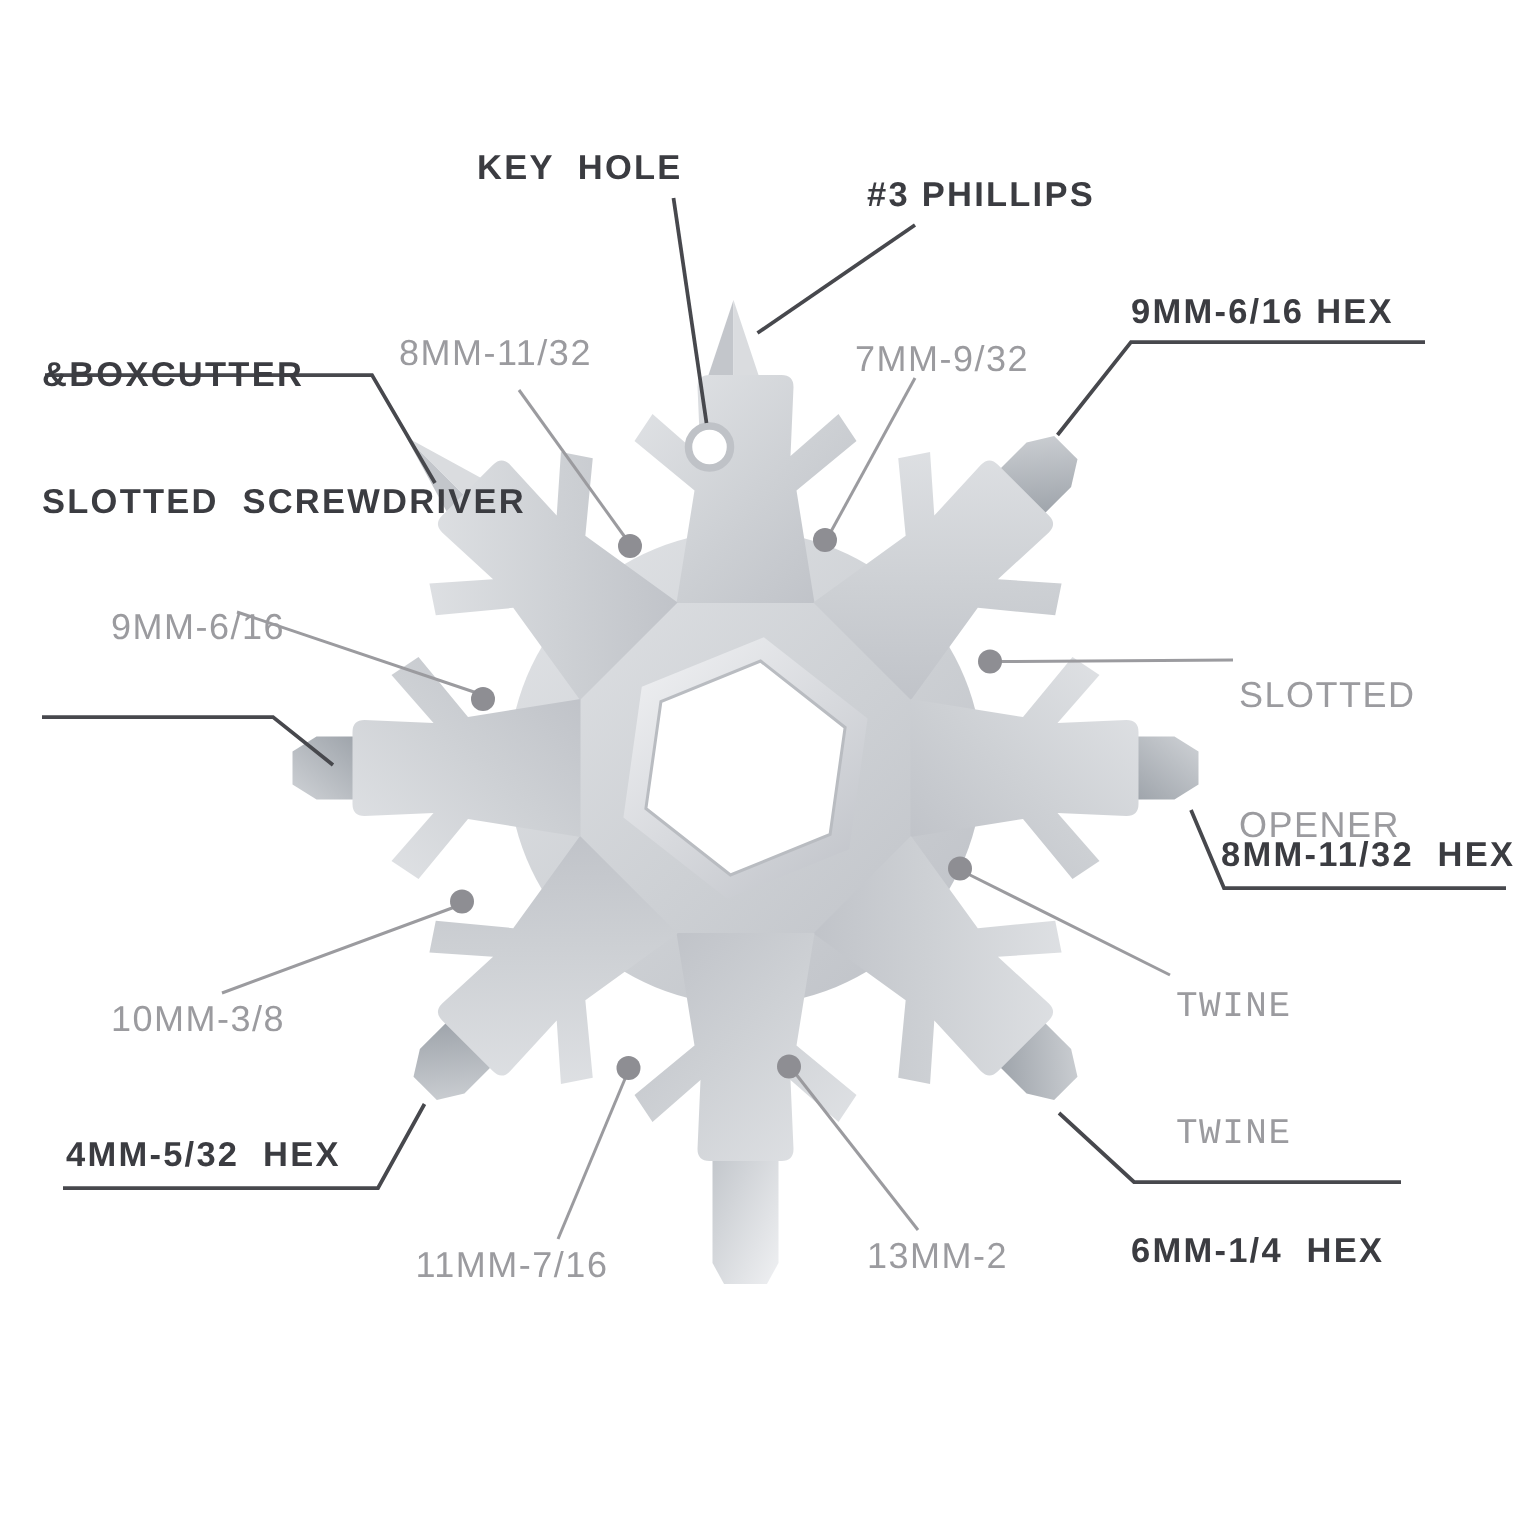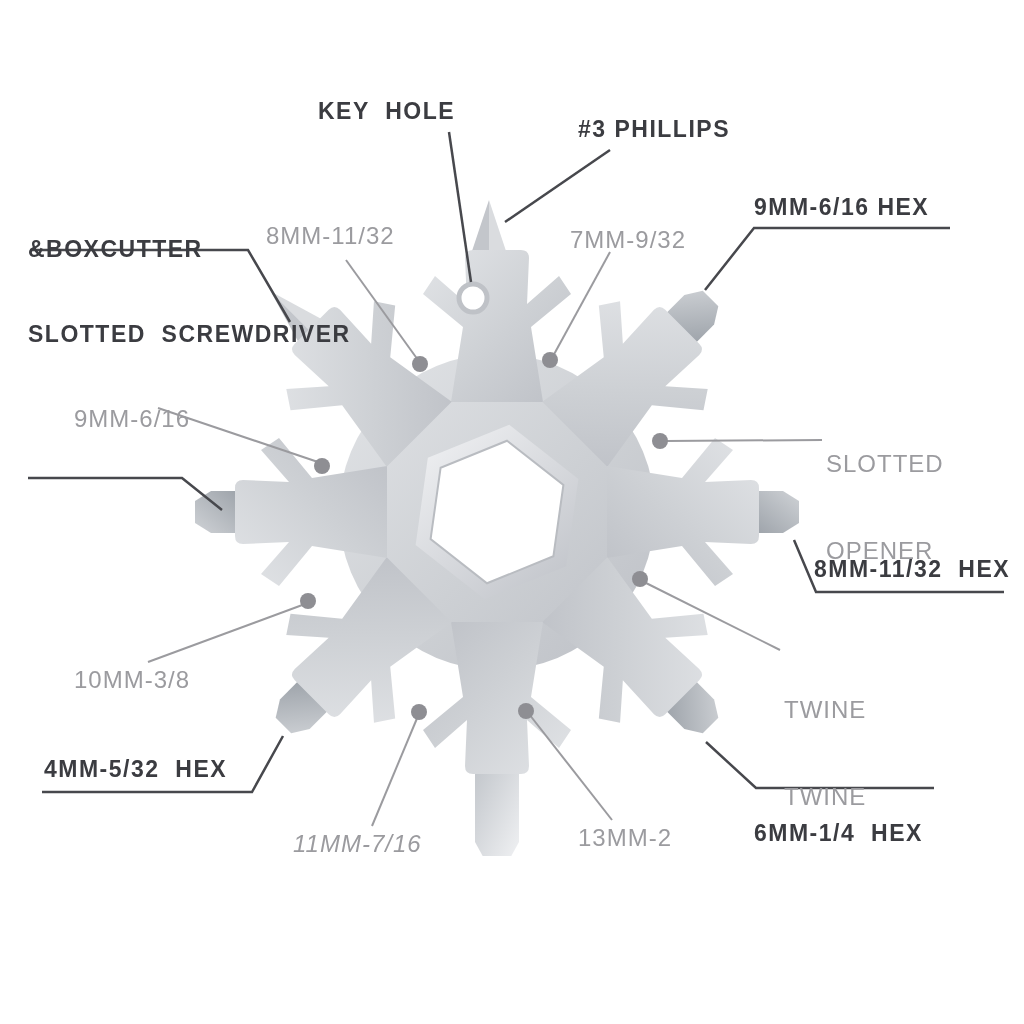--- a/index.html
+++ b/index.html
@@ -135,29 +135,29 @@
   <div class="label gray" style="left:826px;top:392px;">
     <div>SLOTTED</div>
     <div>OPENER</div>
   </div>
 
   <div class="label gray" style="left:74px;top:377px;margin-top:28px;">9MM-6/16</div>
 
 
   <div class="label dark" style="left:814px;top:556px;">8MM-11/32  HEX</div>
 
-  <div class="label gray" style="left:784px;top:638px;">
+  <div class="label gray" style="left:784px;top:602px;font-family:Liberation Mono, monospace;">
     <div>TWINE</div>
     <div>TWINE</div>
   </div>
 
   <div class="label gray" style="left:74px;top:666px;">10MM-3/8</div>
 
   <div class="label dark" style="left:44px;top:756px;">4MM-5/32  HEX</div>
 
   <div class="label dark" style="left:754px;top:788px;margin-top:32px;">6MM-1/4  HEX</div>
 
-  <div class="label gray" style="left:293px;top:830px;font-style:italic;">11MM-7/16</div>
+  <div class="label gray" style="left:277px;top:830px;">11MM-7/16</div>
 
   <div class="label gray" style="left:578px;top:824px;">13MM-2</div>
 
 
 </div>
 
 </body></html>

